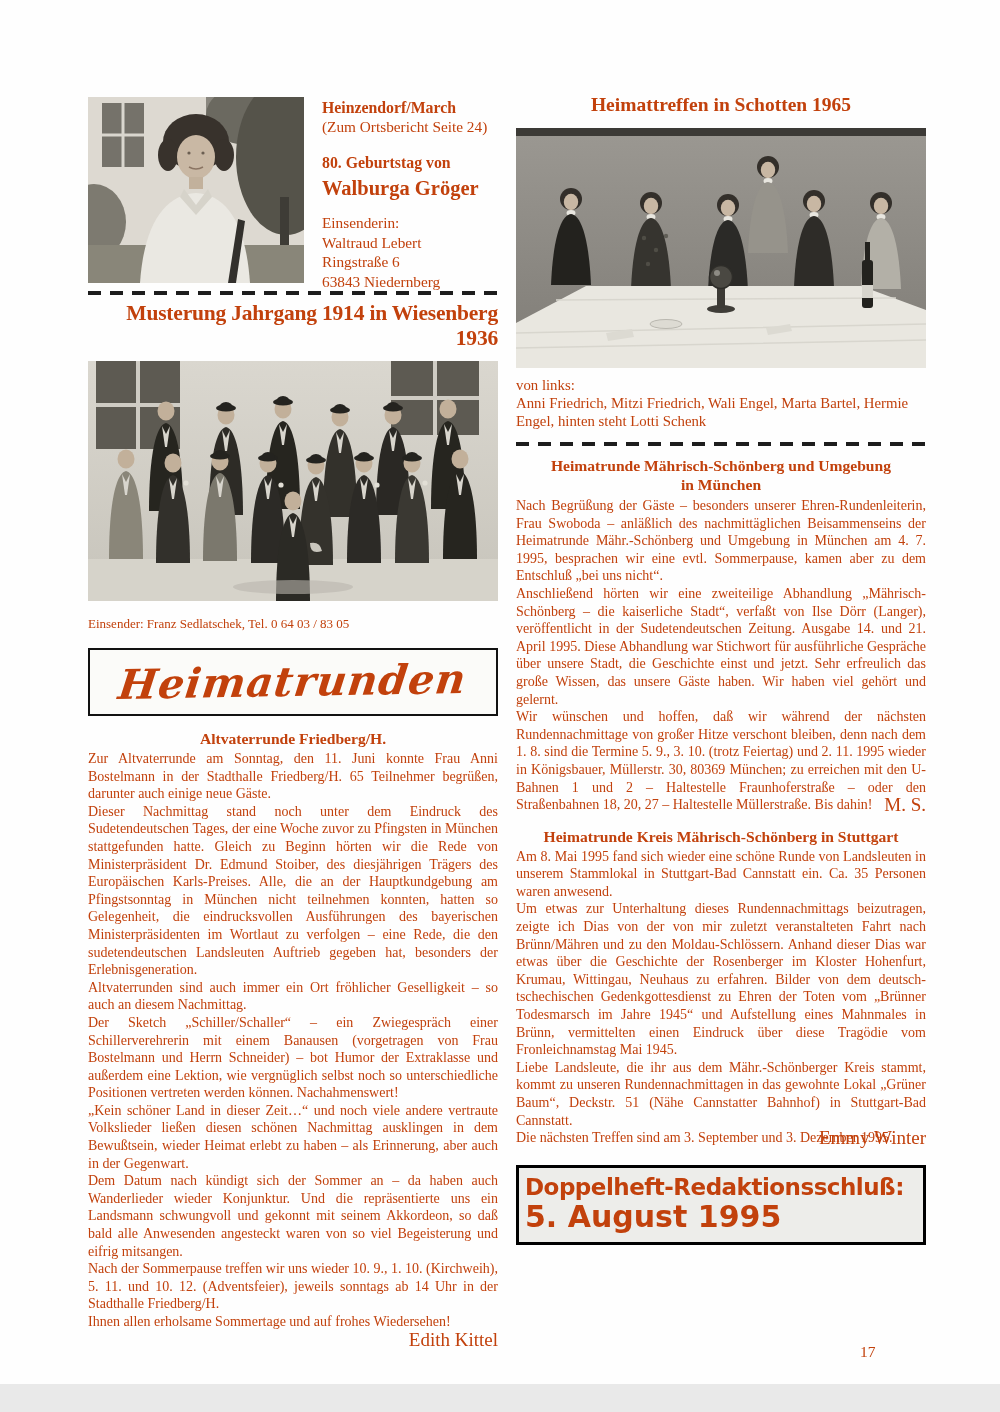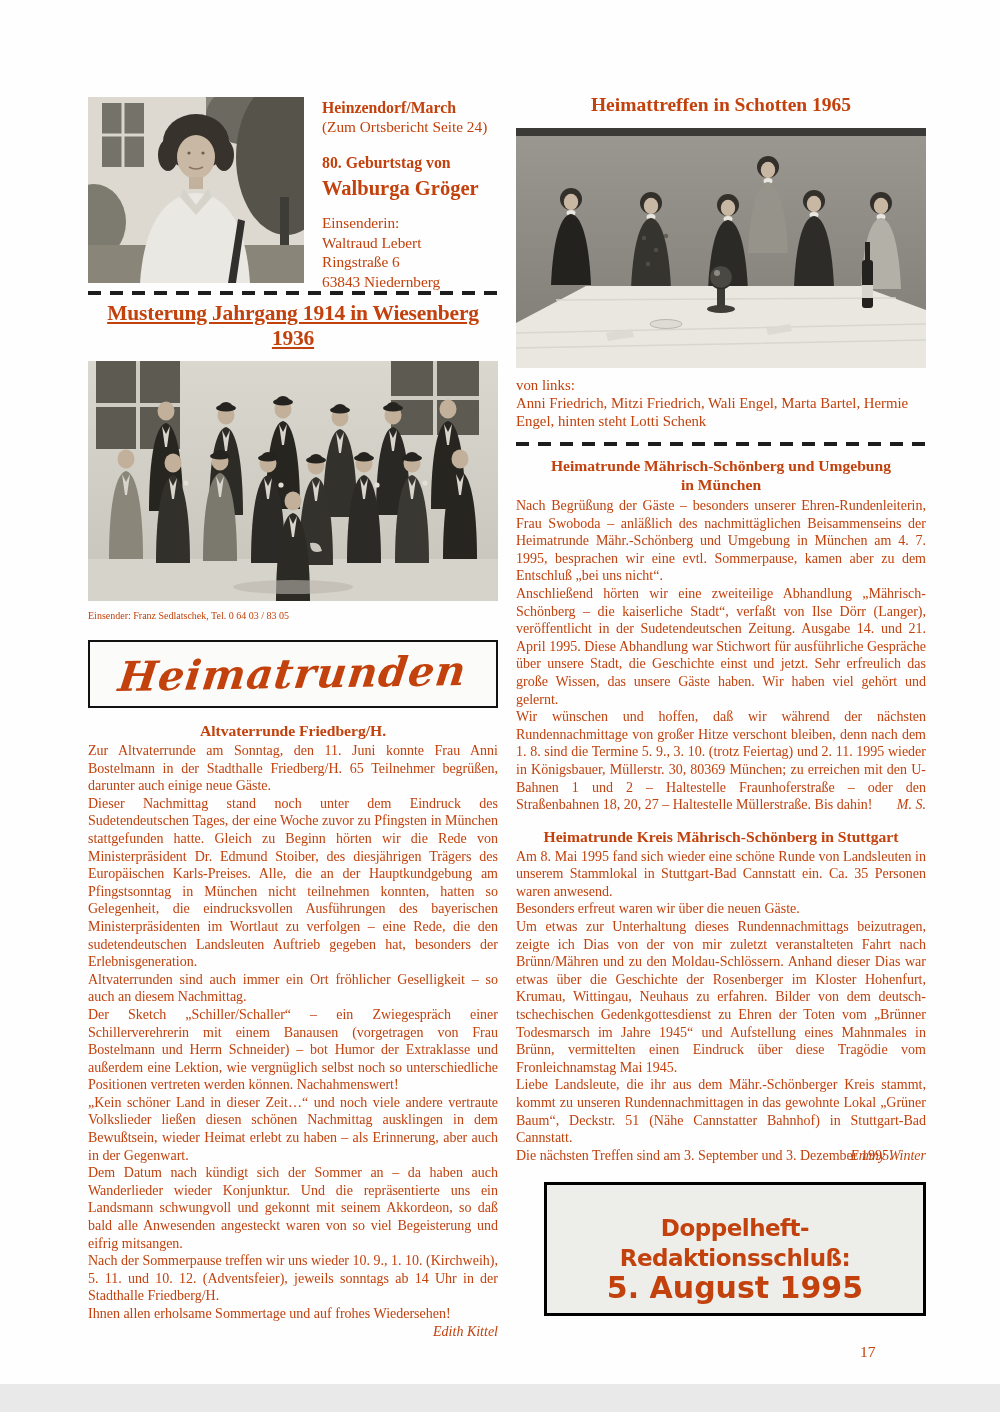--- a/index.html
+++ b/index.html
@@ -17,40 +17,40 @@
   .hi-loc{font-weight:bold;font-size:15.8px;}
   .hi-occasion{font-weight:bold;font-size:15.8px;margin-top:17px;}
   .hi-name{font-weight:bold;font-size:20.5px;margin-top:7px;}
   .hi-sender{margin-top:15px;}
   .hi-sender div{line-height:19.5px;}
 
   .dash{height:4px;background:repeating-linear-gradient(90deg,#1d1d1d 0,#1d1d1d 13px,transparent 13px,transparent 22px);}
   .dash-left{margin:8px 0 6px;}
   .dash-right{margin:12px 0 10px;}
 
-  .musterung-title{font-weight:bold;font-size:21.5px;text-align:center;margin:1px 0 10px;letter-spacing:-0.2px;text-decoration:underline;}
+  .musterung-title{font-weight:bold;font-size:21.5px;text-align:right;margin:1px 0 10px;letter-spacing:-0.2px;}
   .photo-frame{width:410px;height:240px;overflow:hidden;}
-  .caption{font-size:10px;line-height:18px;margin-top:6px;}
+  .caption{font-size:13px;line-height:18px;margin-top:14px;}
   .caption-names{font-size:14.8px;}
 
   .logo-box{margin-top:15px;border:2.5px solid #121212;height:64px;display:flex;align-items:center;justify-content:center;background:#fbfbf9;}
   .logo-text{font-family:"DejaVu Serif",serif;font-style:italic;font-weight:bold;font-size:41px;
              transform:skewX(-8deg) rotate(-1deg);letter-spacing:1px;}
 
   .section-title{font-weight:bold;font-size:15.6px;text-align:center;margin:13px 0 2px;line-height:19px;}
   .section-title.tight{margin:10px 0 3px;}
   p.body{font-size:14px;line-height:17.6px;text-align:justify;margin:0;hyphens:auto;-webkit-hyphens:auto;}
-  .sig{font-style:italic;text-align:right;font-size:14px;line-height:17.6px;}
+  .sig{text-align:right;font-size:19px;line-height:17.6px;}
   .sig-overlap{margin-top:-17.6px;}
 
   .schotten-title{font-weight:bold;font-size:19.5px;text-align:center;margin:0 0 12px;}
   .right-caption{margin-top:8px;font-size:14.8px;line-height:18px;}
 
-  .deadline-box{margin-top:18px;border:3px solid #000;background:#ededea;text-align:center;
-                padding:28px 6px 10px;font-family:"DejaVu Sans",sans-serif;font-weight:bold;margin-left:28px;}
+  .deadline-box{margin-top:18px;border:3px solid #000;background:#ededea;
+                padding:4px 6px 10px;font-family:"DejaVu Sans",sans-serif;font-weight:bold;}
   .deadline-line1{font-size:23px;line-height:30px;letter-spacing:-0.5px;}
   .deadline-line2{font-size:30px;line-height:30px;}
 
   .page-num{position:absolute;top:1343px;left:860px;width:66px;text-align:left;font-size:15.5px;}
 </style>
 </head>
 <body>
 
 <div class="page">
 
@@ -252,21 +252,20 @@
       <div>Heimatrunde Mährisch-Schönberg und Umgebung</div>
       <div>in München</div>
     </div>
     <p class="body">Nach Begrüßung der Gäste – besonders unserer Ehren-Rundenleiterin, Frau Swoboda – anläßlich des nachmittäglichen Beisammenseins der Heimatrunde Mähr.-Schönberg und Umgebung in München am 4. 7. 1995, besprachen wir eine evtl. Sommerpause, kamen aber zu dem Entschluß „bei uns nicht“.</p>
     <p class="body">Anschließend hörten wir eine zweiteilige Abhandlung „Mährisch-Schönberg – die kaiserliche Stadt“, verfaßt von Ilse Dörr (Langer), veröffentlicht in der Sudetendeutschen Zeitung. Ausgabe 14. und 21. April 1995. Diese Abhandlung war Stichwort für ausführliche Gespräche über unsere Stadt, die Geschichte einst und jetzt. Sehr erfreulich das große Wissen, das unsere Gäste haben. Wir haben viel gehört und gelernt.</p>
     <p class="body">Wir wünschen und hoffen, daß wir während der nächsten Rundennachmittage von großer Hitze verschont bleiben, denn nach dem 1. 8. sind die Termine 5. 9., 3. 10. (trotz Feiertag) und 2. 11. 1995 wieder in Königsbauer, Müllerstr. 30, 80369 München; zu erreichen mit den U-Bahnen 1 und 2 – Haltestelle Fraunhoferstraße – oder den Straßenbahnen 18, 20, 27 – Haltestelle Müllerstraße. Bis dahin!</p>
     <div class="sig sig-overlap">M. S.</div>
 
     <div class="section-title">Heimatrunde Kreis Mährisch-Schönberg in Stuttgart</div>
     <p class="body">Am 8. Mai 1995 fand sich wieder eine schöne Runde von Landsleuten in unserem Stammlokal in Stuttgart-Bad Cannstatt ein. Ca. 35 Personen waren anwesend.</p>
-    <p class="body">Besonders erfreut waren wir über die neuen Gäste.</p>
     <p class="body">Um etwas zur Unterhaltung dieses Rundennachmittags beizutragen, zeigte ich Dias von der von mir zuletzt veranstalteten Fahrt nach Brünn/Mähren und zu den Moldau-Schlössern. Anhand dieser Dias war etwas über die Geschichte der Rosenberger im Kloster Hohenfurt, Krumau, Wittingau, Neuhaus zu erfahren. Bilder von dem deutsch-tschechischen Gedenkgottesdienst zu Ehren der Toten vom „Brünner Todesmarsch im Jahre 1945“ und Aufstellung eines Mahnmales in Brünn, vermittelten einen Eindruck über diese Tragödie vom Fronleichnamstag Mai 1945.</p>
     <p class="body">Liebe Landsleute, die ihr aus dem Mähr.-Schönberger Kreis stammt, kommt zu unseren Rundennachmittagen in das gewohnte Lokal „Grüner Baum“, Deckstr. 51 (Nähe Cannstatter Bahnhof) in Stuttgart-Bad Cannstatt.</p>
     <p class="body">Die nächsten Treffen sind am 3. September und 3. Dezember 1995.</p>
     <div class="sig sig-overlap">Emmy Winter</div>
 
     <div class="deadline-box">
       <div class="deadline-line1">Doppelheft-Redaktionsschluß:</div>
       <div class="deadline-line2">5. August 1995</div>
     </div>
   </div>

